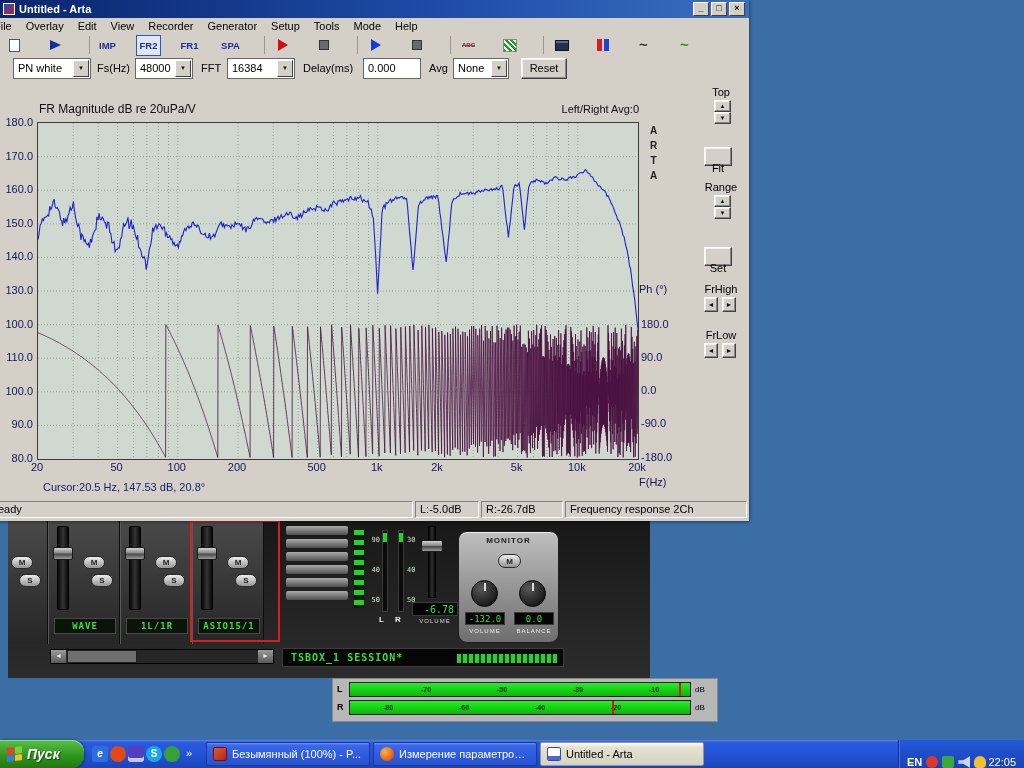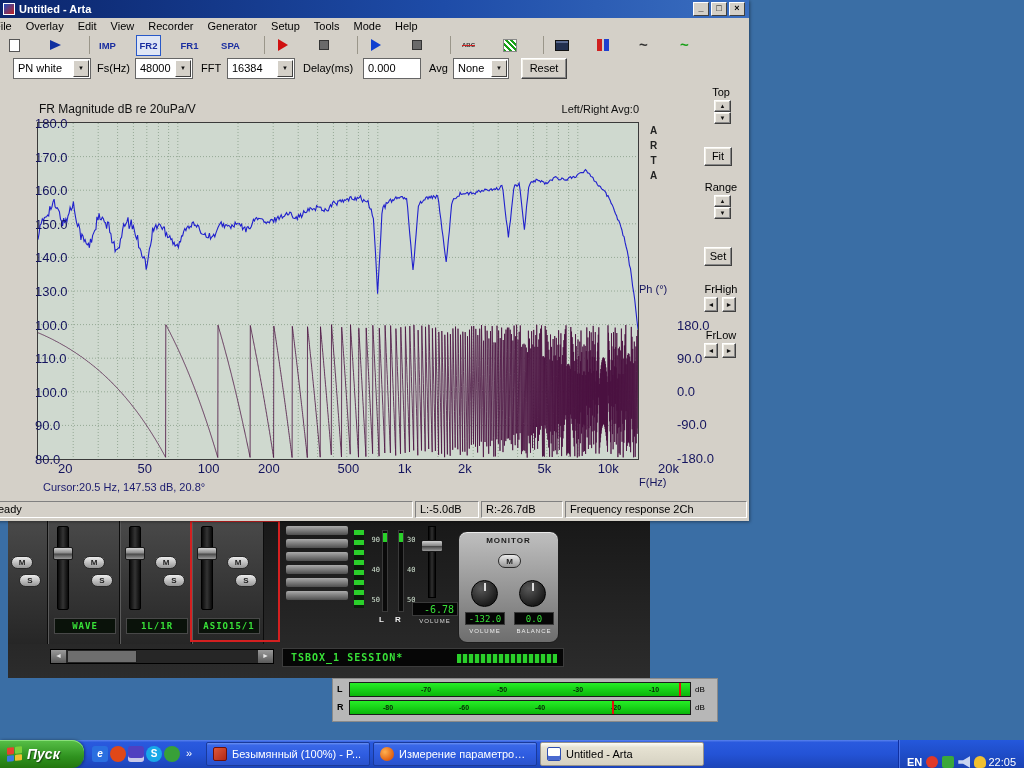--- a/index.html
+++ b/index.html
@@ -3,21 +3,21 @@
 <meta charset="utf-8">
 <style>
   *{box-sizing:border-box;margin:0;padding:0;cursor:default;font-family:"Liberation Sans",sans-serif;}
   html,body{width:1024px;height:768px;overflow:hidden;}
   body{position:relative;background:#3a6ea5;font-size:11px;}
   .abs{position:absolute;}
 
   
   .raised{background:#d4d0c8;border:1px solid;border-color:#ffffff #404040 #404040 #ffffff;box-shadow:inset -1px -1px 0 #888,inset 1px 1px 0 #f4f2ea;}
   .win-btn{display:inline-block;width:16px;height:14px;background:#d4d0c8;border:1px solid;border-color:#fff #404040 #404040 #fff;font-size:9px;line-height:11px;text-align:center;color:#000;font-weight:bold;}
-  .tick{position:absolute;font-size:13px;color:#14145e;white-space:nowrap;padding-left:36px;}
+  .tick{position:absolute;font-size:11px;color:#14145e;white-space:nowrap;}
 
   
   .whitewin{left:0;top:540;width:660;height:200;background:#f6f6f4;z-index:12;}
 
   
   .browser{left:600;top:0;width:424;height:740;background:#ece9e0;border:1px solid #34507a;z-index:10;}
   .br-title{position:absolute;left:0;top:0;right:0;height:30px;background:linear-gradient(180deg,#aac2f2,#7e9ce0 55%,#6c8ad2);}
   .br-tab1{position:absolute;left:130px;top:9px;width:33px;height:21px;background:#c9d2e8;border:1px solid #8898c0;border-bottom:none;border-radius:3px 3px 0 0;}
   .br-tab1 .tx{position:absolute;right:4px;top:3px;font-size:9px;color:#445;}
   .br-tab2{position:absolute;left:163px;top:7px;width:105px;height:23px;background:linear-gradient(180deg,#ffffff,#e8ecf4);border:1px solid #8898c0;border-bottom:none;border-radius:4px 4px 0 0;display:flex;align-items:center;gap:4px;padding:0 5px;}
@@ -74,21 +74,21 @@
   .plotbox{position:absolute;left:54px;top:122px;width:602px;height:338px;background:#cfd9cf;border:1px solid #3a3a3a;}
   .ptitle{position:absolute;left:56px;top:102px;font-size:12px;color:#101010;}
   .pavg{position:absolute;left:470px;top:103px;width:186px;text-align:right;font-size:11px;color:#101010;}
   .pcur{position:absolute;left:60px;top:481px;font-size:11px;color:#1a1a6e;}
   .phl{position:absolute;left:656px;top:283px;font-size:11px;color:#14145e;}
   .fhz{position:absolute;left:656px;top:476px;font-size:11px;color:#14145e;}
   .wm{position:absolute;left:664px;top:123px;width:13px;text-align:center;font-size:10px;font-weight:bold;color:#222;line-height:15px;}
   .sp-label{position:absolute;left:718px;width:40px;text-align:center;font-size:11px;color:#000;}
   .sbtn{display:block;width:17px;height:12px;font-size:6px;line-height:10px;text-align:center;color:#111;}
   .sbtn2{display:inline-block;width:14px;height:15px;font-size:7px;line-height:13px;text-align:center;color:#111;margin-right:1px;}
-  .panel-btn{position:absolute;left:721px;width:28px;height:19px;font-size:11px;text-align:center;padding-top:2px;}
+  .panel-btn{position:absolute;left:721px;width:28px;height:19px;font-size:11px;text-align:center;padding-top:14px;}
   .spin-col{position:absolute;left:731px;}
   .lr-pair{position:absolute;left:721px;}
   .a-status{position:absolute;left:2px;right:2px;top:501px;height:17px;display:flex;gap:2px;}
   .sp{border:1px solid;border-color:#808080 #fff #fff #808080;font-size:11px;line-height:14px;padding:0 4px;white-space:nowrap;overflow:hidden;color:#000;}
   .sp1{flex:1;} .sp2{width:64px;} .sp3{width:82px;} .sp4{width:182px;}
 
   
   .patchmix{left:8px;top:518px;width:642px;height:160px;background:linear-gradient(180deg,#181818,#2c2c2c);z-index:35;overflow:hidden;}
   .pm-strip{position:absolute;top:0;width:72px;height:126px;background:linear-gradient(180deg,#4a4a4a,#262626);border-left:1px solid #5a5a5a;border-right:1px solid #0c0c0c;}
   .pm-ftrack{position:absolute;left:8px;top:8px;width:12px;height:84px;background:linear-gradient(90deg,#090909,#343434,#090909);border:1px solid #000;border-radius:2px;}

